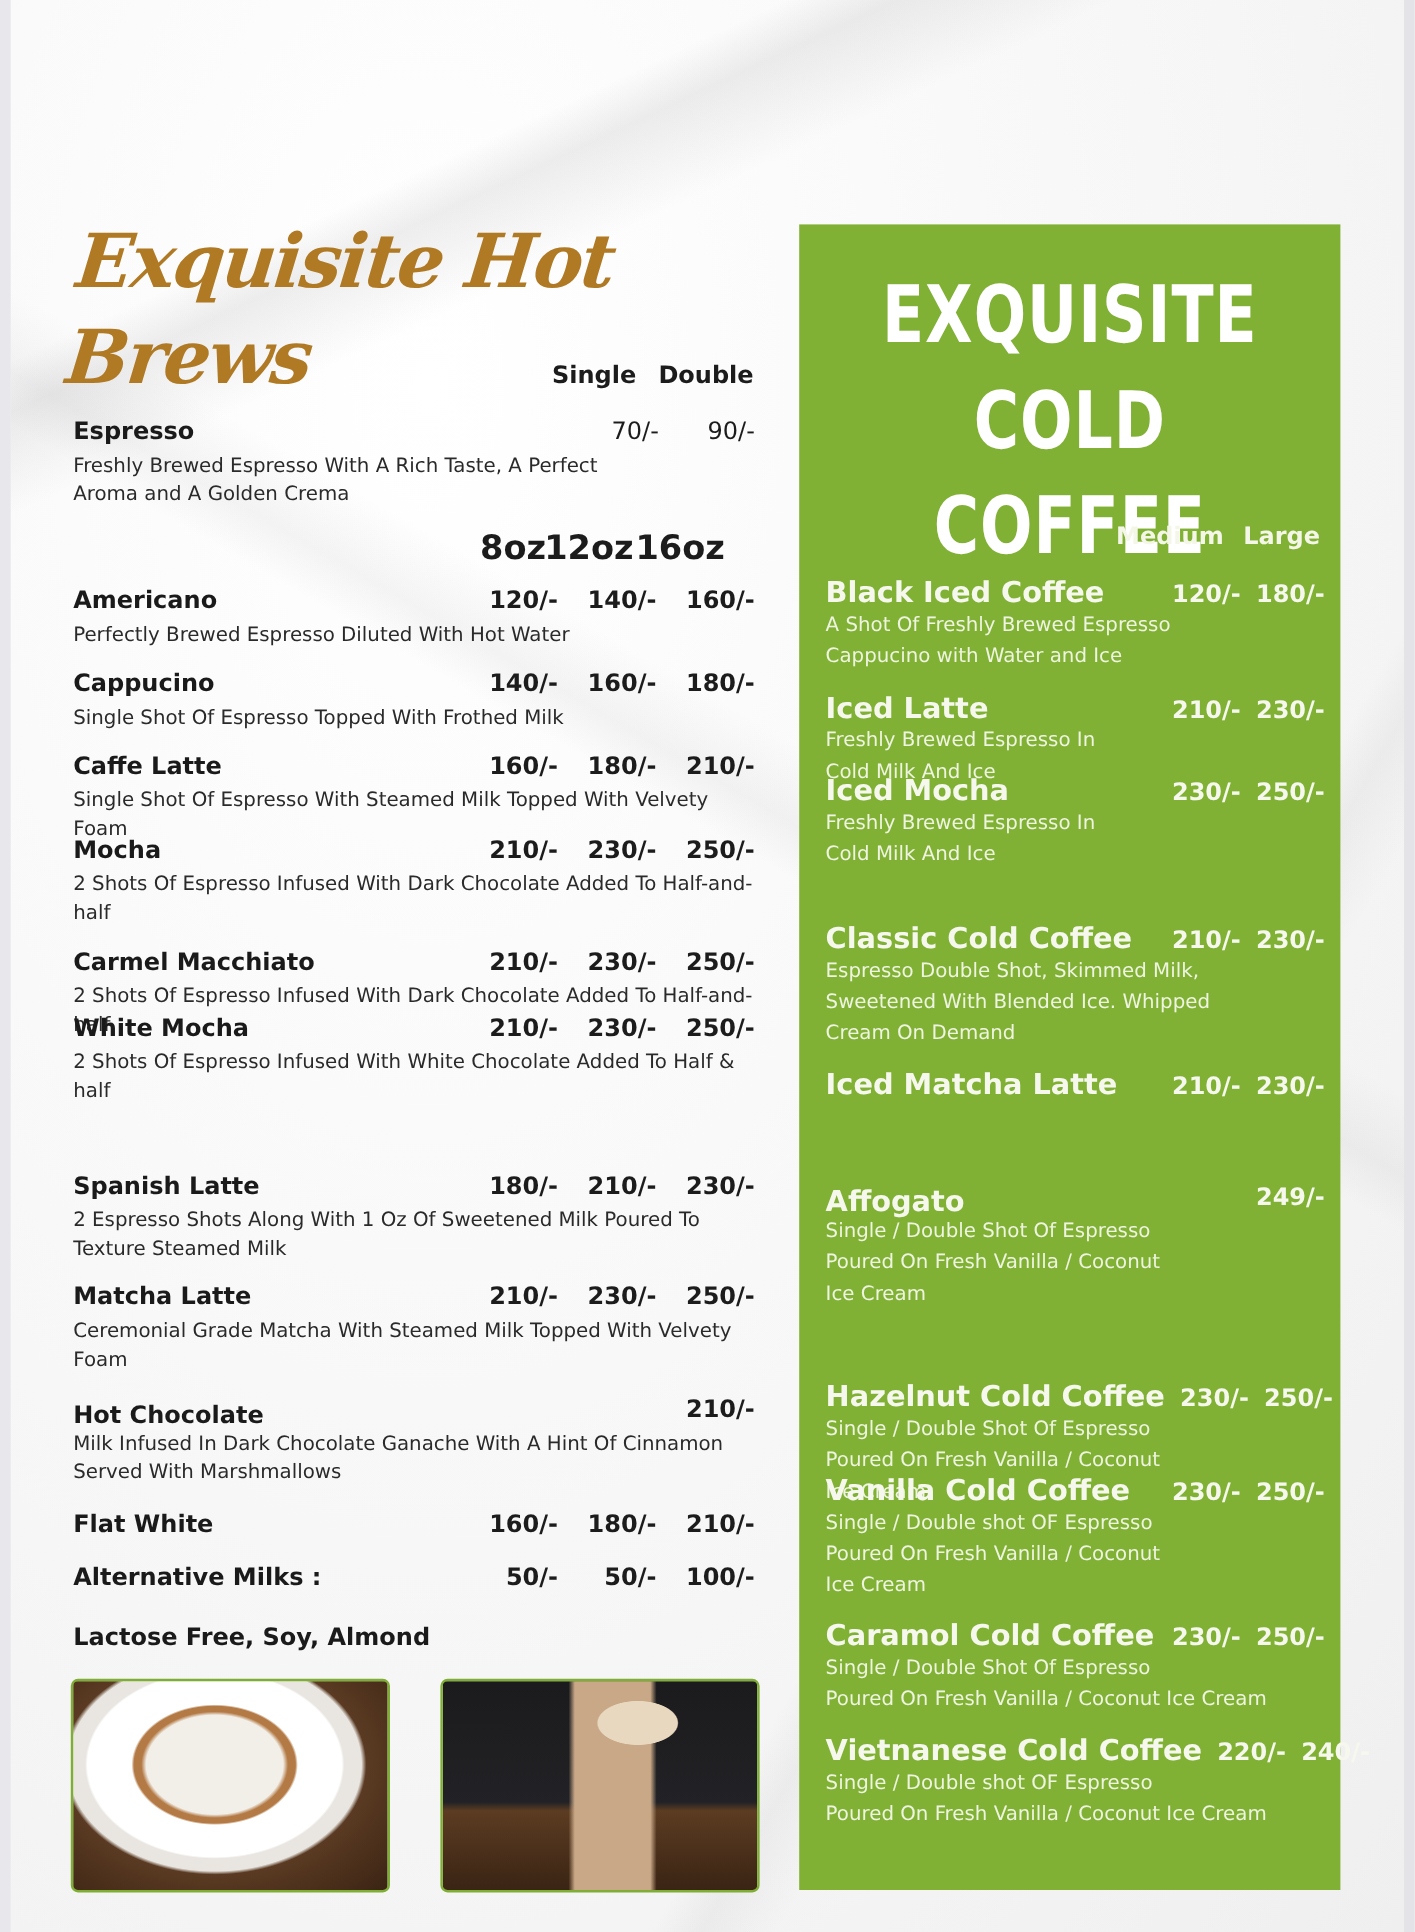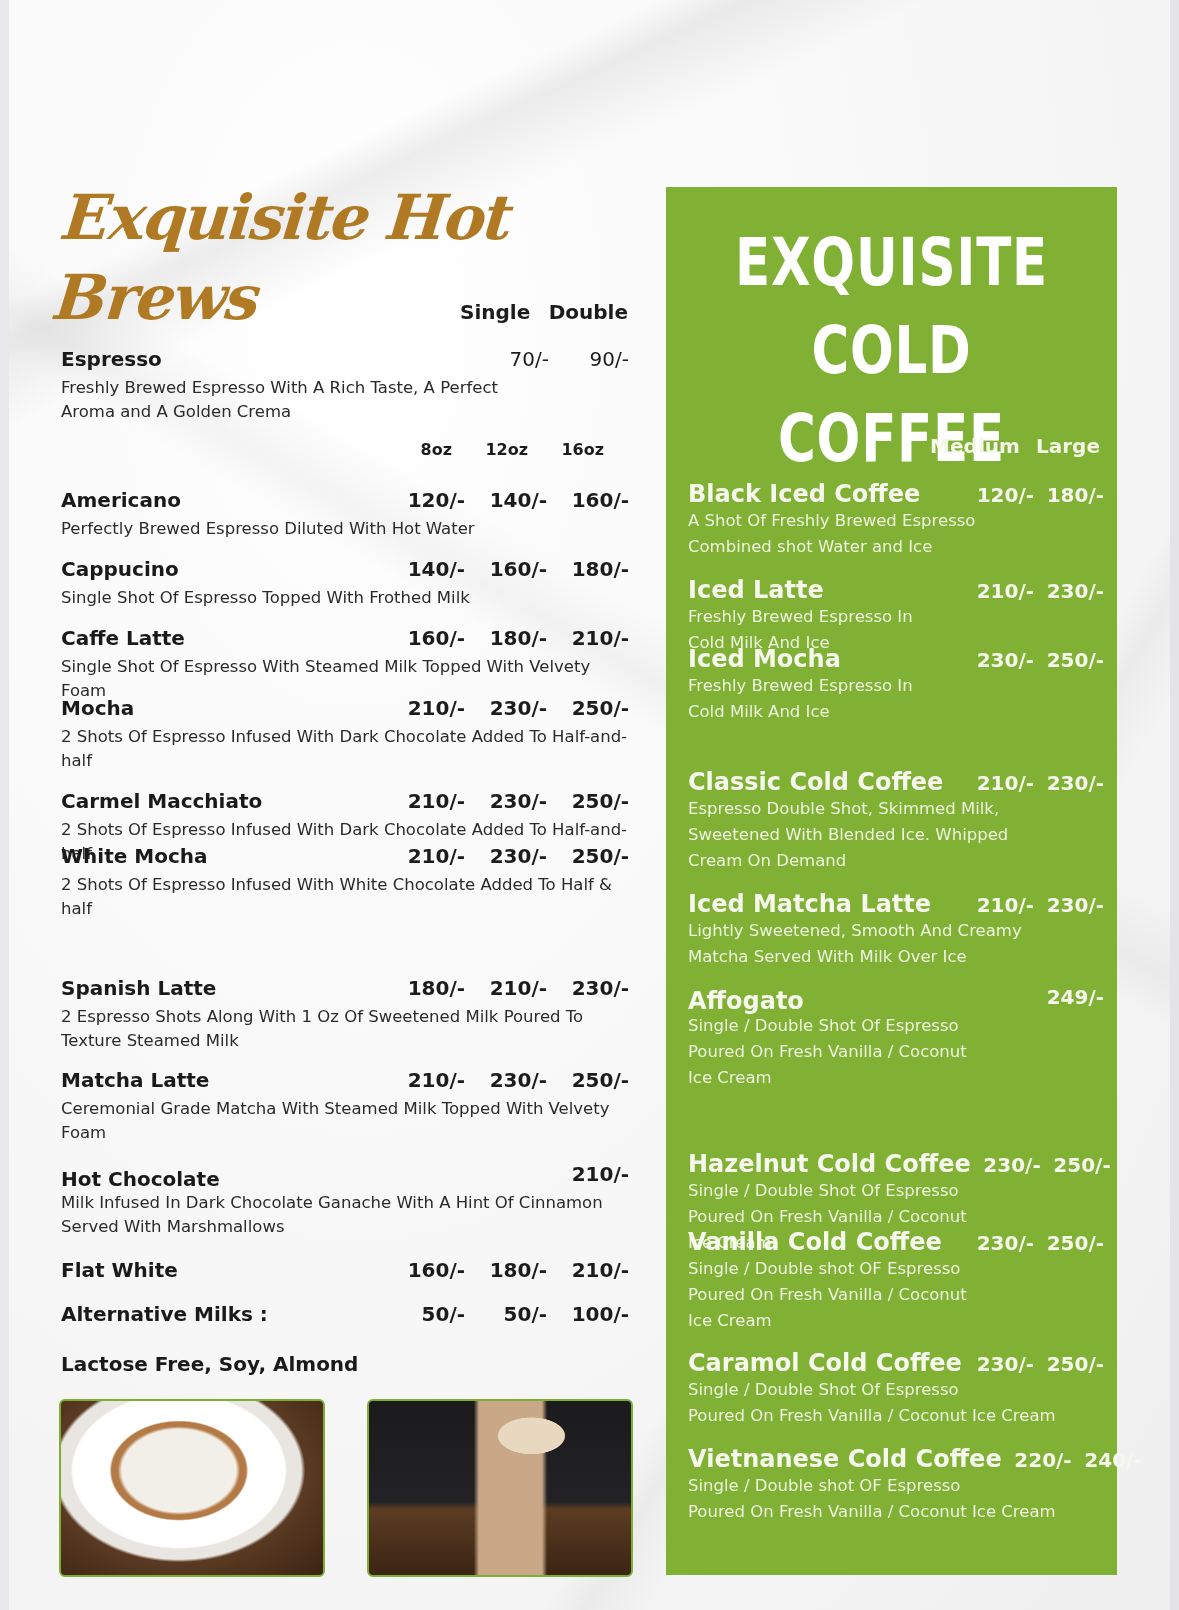--- a/index.html
+++ b/index.html
@@ -22,21 +22,21 @@
   .edge-right { position: absolute; left: 1170px; top: 0; width: 9px; height: 1610px; background: #e4e4e8; }
 
   
   .hot-title {
     position: absolute; left: 60px; top: 178px; width: 520px;
     font-family: "DejaVu Serif", serif; font-style: italic; font-weight: bold;
     font-size: 62px; color: #b07a24; letter-spacing: -2px; line-height: 80px;
     transform: skewX(-6deg);
   }
   .hot-head-1 { position: absolute; left: 460px; top: 300px; width: 168px; display: flex; justify-content: space-between; font-weight: bold; font-size: 20px; }
-  .hot-head-2 { position: absolute; left: 400px; top: 440px; width: 228px; display: flex; font-weight: bold; font-size: 16px; }
+  .hot-head-2 { position: absolute; left: 400px; top: 440px; width: 228px; display: flex; font-weight: bold; font-size: 28px; }
   .hot-head-2 span { width: 76px; text-align: right; }
   .hot-head-2 span:first-child { width: 52px; }
 
   .hot-item { position: absolute; left: 61px; width: 568px; }
   .hot-row { display: flex; align-items: baseline; height: 26px; }
   .hot-name { flex: 1; font-weight: bold; font-size: 20px; color: #1a1a1a; white-space: nowrap; }
   .hot-prices { display: flex; font-weight: bold; font-size: 20px; }
   .hot-prices span { width: 82px; text-align: right; }
   .hot-prices span:first-child { width: 64px; }
   .hot-desc { font-size: 16.5px; line-height: 24px; color: #2a2a2a; margin-top: 3px; }
@@ -274,21 +274,21 @@
       <div class="cold-item" style="top: 293px;">
         <div class="cold-row">
           <span class="cold-name">Black Iced Coffee</span>
           <span class="cold-prices">
             <span>120/-</span>
             <span>180/-</span>
           </span>
         </div>
         <div class="cold-desc">
           <div>A Shot Of Freshly Brewed Espresso</div>
-          <div>Combined shot Water and Ice</div>
+          <div>Cappucino with Water and Ice</div>
         </div>
       </div>
       <div class="cold-item" style="top: 389px;">
         <div class="cold-row">
           <span class="cold-name">Iced Latte</span>
           <span class="cold-prices">
             <span>210/-</span>
             <span>230/-</span>
           </span>
         </div>
@@ -325,24 +325,20 @@
         </div>
       </div>
       <div class="cold-item" style="top: 703px;">
         <div class="cold-row">
           <span class="cold-name">Iced Matcha Latte</span>
           <span class="cold-prices">
             <span>210/-</span>
             <span>230/-</span>
           </span>
         </div>
-        <div class="cold-desc">
-          <div>Lightly Sweetened, Smooth And Creamy</div>
-          <div>Matcha Served With Milk Over Ice</div>
-        </div>
       </div>
       <div class="cold-item" style="top: 798px;">
         <div class="cold-row">
           <span class="cold-name">Affogato</span>
           <span class="cold-prices">
             <span></span>
             <span>249/-</span>
           </span>
         </div>
         <div class="cold-desc">

